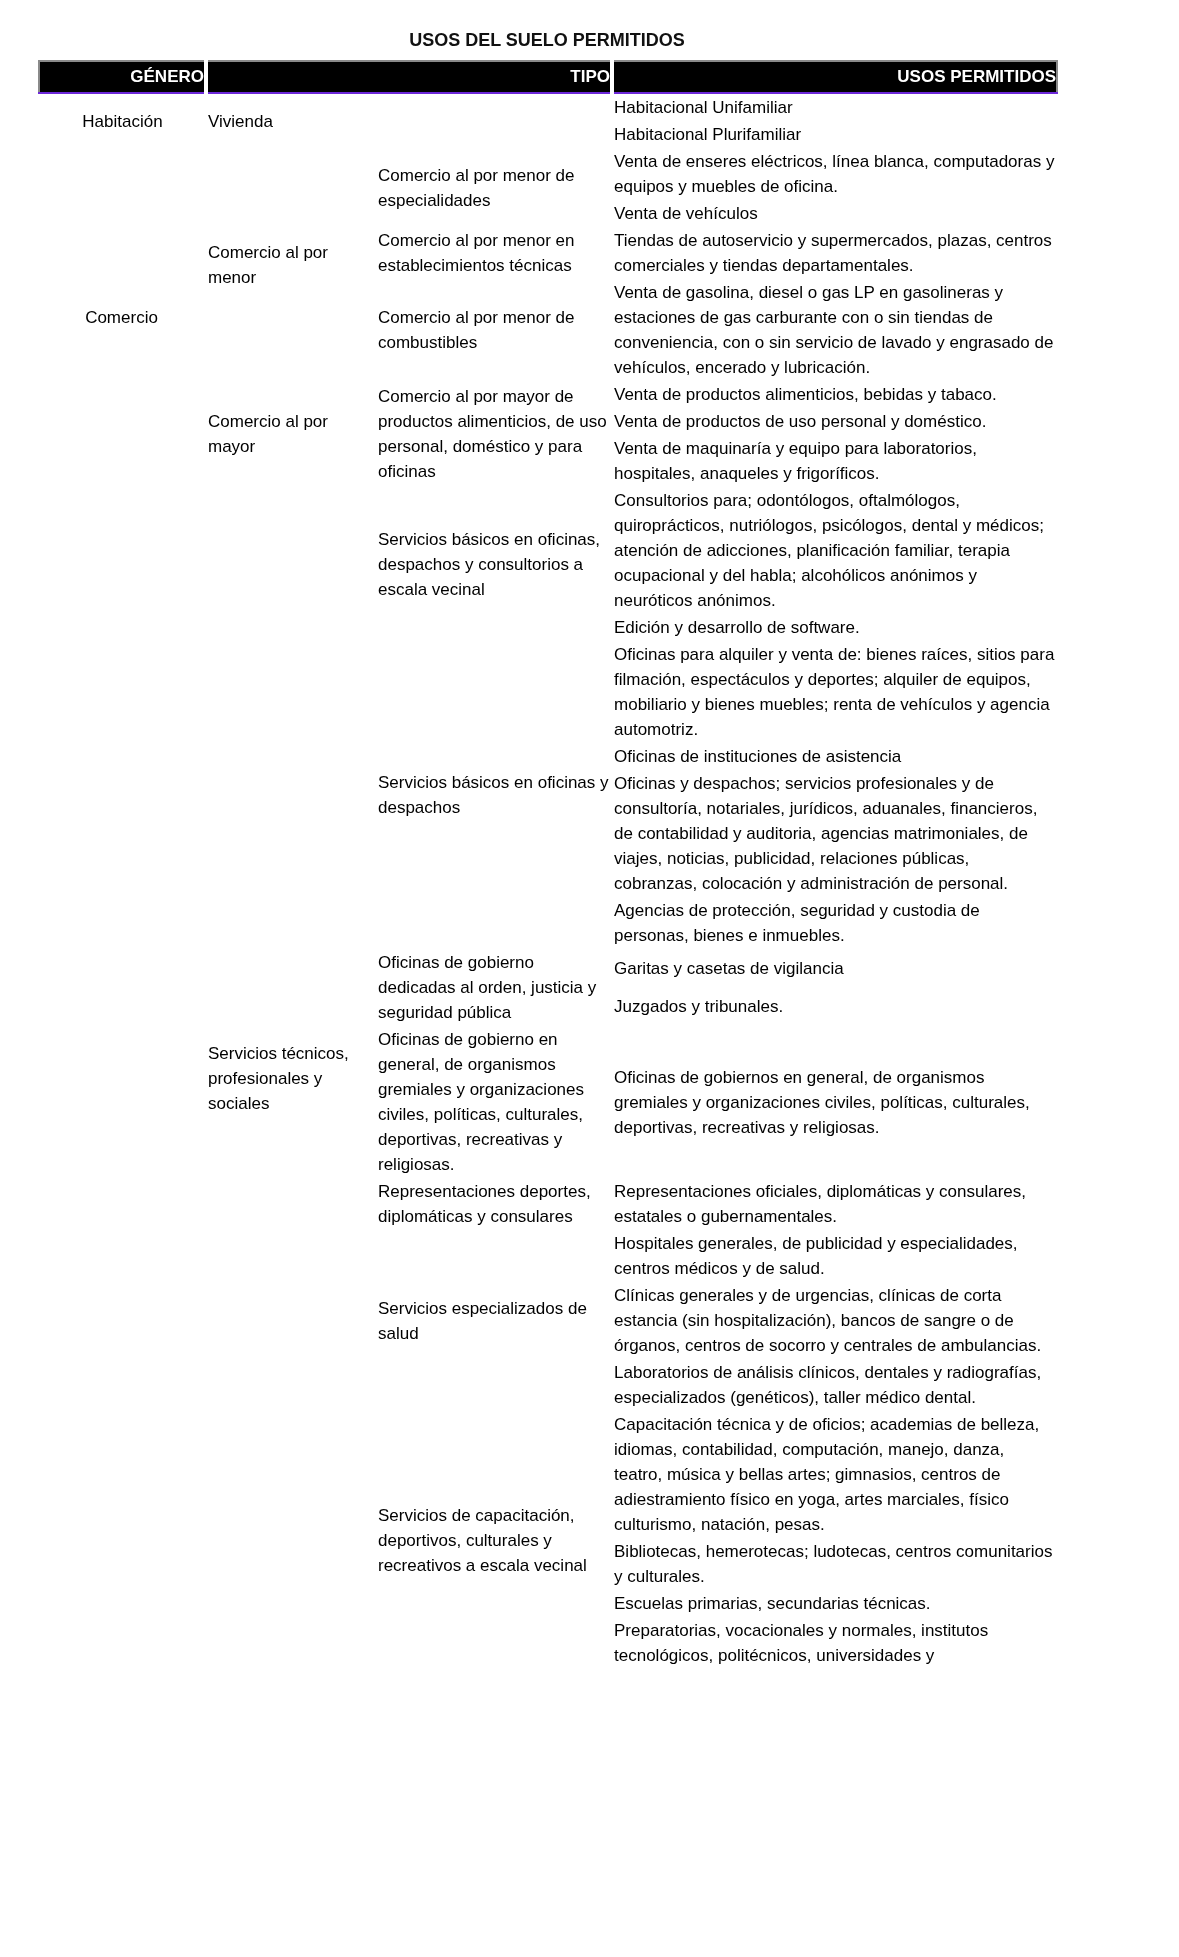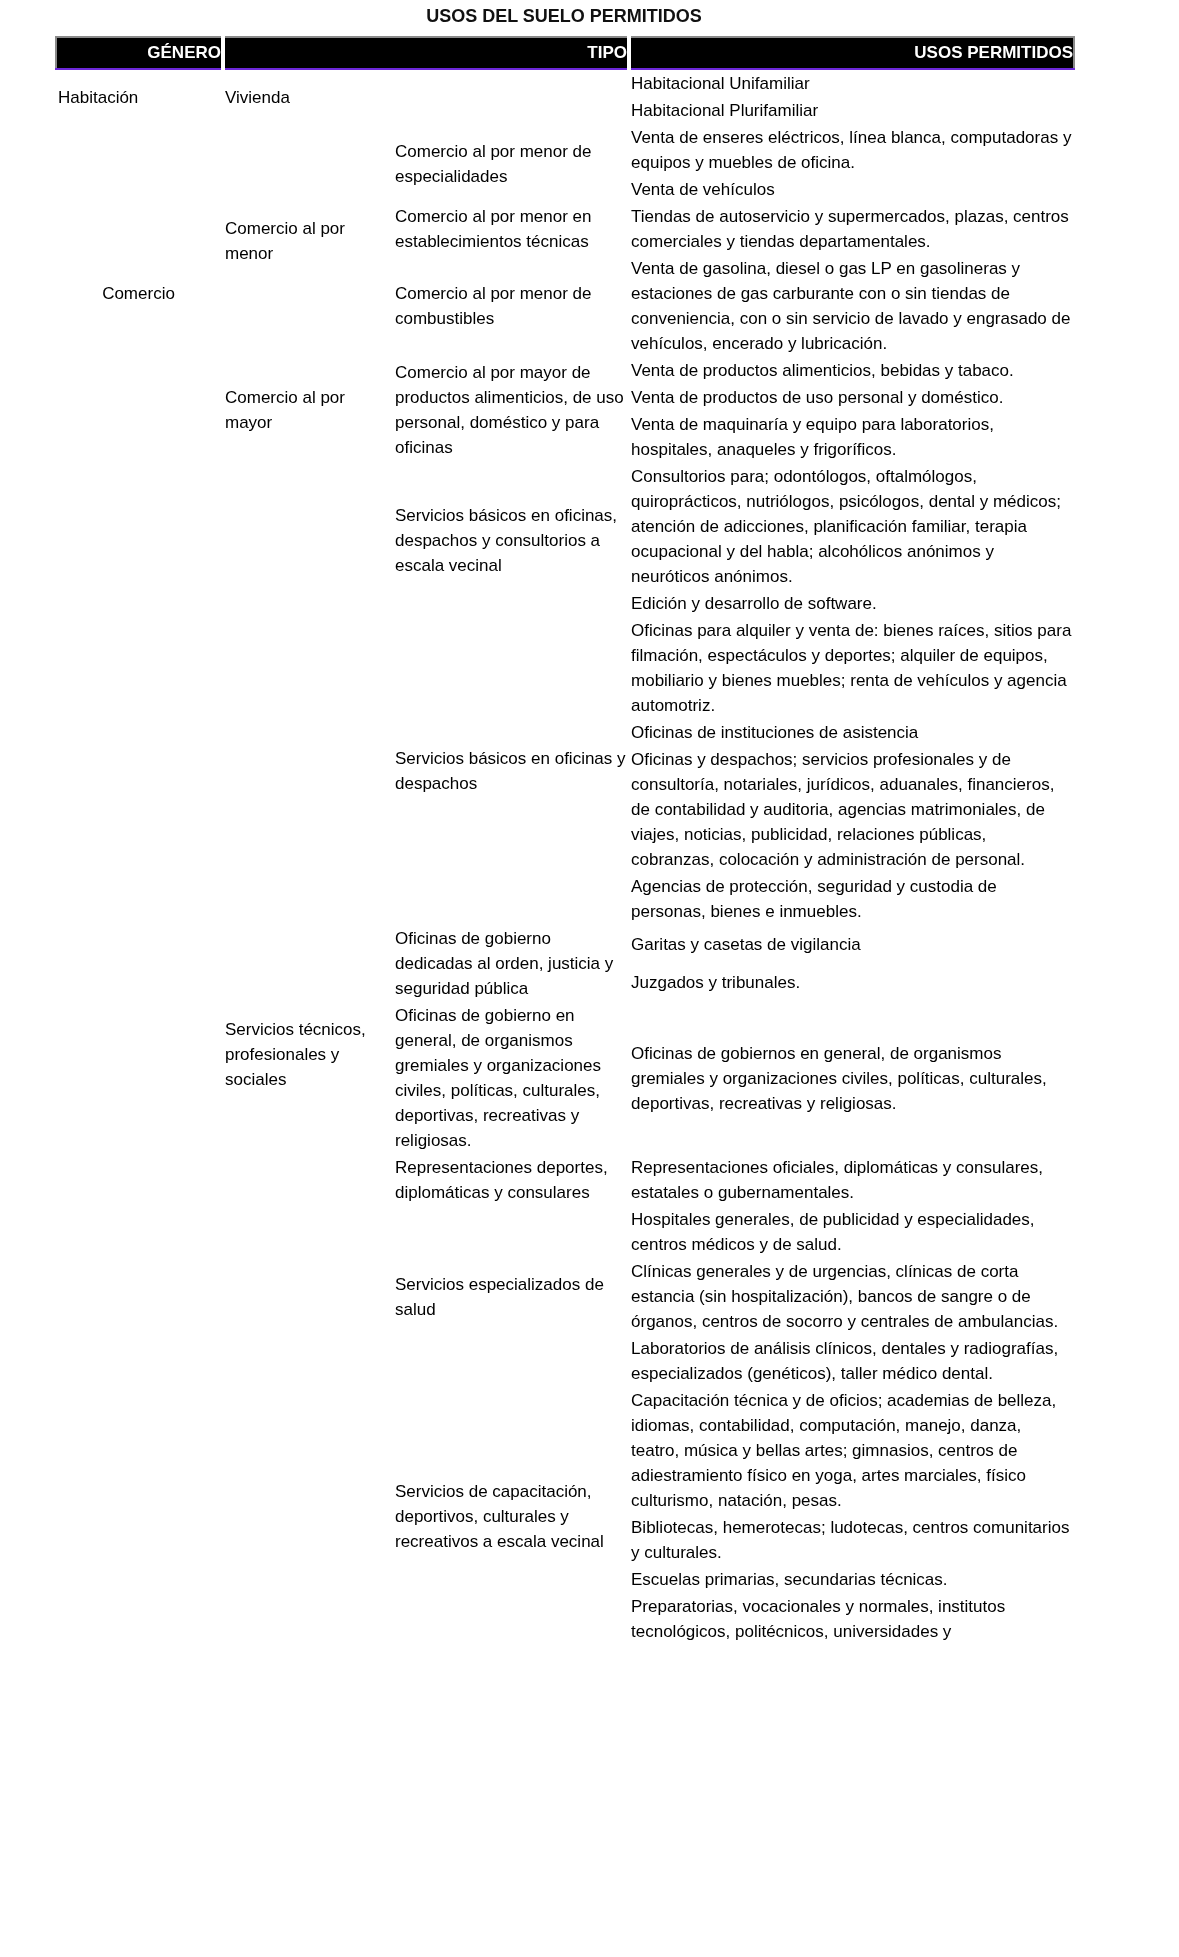--- a/index.html
+++ b/index.html
@@ -2,40 +2,40 @@
 <html><head>
 <meta charset="utf-8">
 <style>
   html,body{margin:0;padding:0;}
   body{
     width:1179px;height:1957px;overflow:hidden;background:#ffffff;
     font-family:"Liberation Sans","DejaVu Sans",sans-serif;
     color:#000;
     -webkit-font-smoothing:antialiased;
   }
-  .doc{margin-left:55px;width:1018px;padding-top:2px;}
+  .doc{margin-left:38px;width:1018px;padding-top:26px;}
   .titles{text-align:center;font-weight:bold;font-size:18px;color:#111;}
   .title-line{line-height:29px;}
   .subtitle-line{line-height:29px;}
   table.landuse{
     border-collapse:collapse;table-layout:fixed;width:1018px;margin-top:5px;
   }
   table.landuse th{
     background:#000;color:#fff;font-weight:bold;font-size:17px;text-align:right;
     height:30px;padding:0;
     border-top:2px solid #8a8a8a;border-bottom:2px solid #6d28d9;
   }
   th.h-genero{border-left:2px solid #8a8a8a;}
   th.h-tipo{border-left:4px solid #fff;}
   th.h-usos{border-left:4px solid #fff;border-right:2px solid #8a8a8a;}
   table.landuse td{
     vertical-align:middle;line-height:25px;font-size:17px;
     padding:1px 2px;word-wrap:break-word;
   }
-  td.genero-cell{padding-left:2px;}
+  td.genero-cell{padding-left:2px;text-align:center;}
   td.genero-cell.center{text-align:center;padding-left:0;}
   td.tipo1-cell{padding-left:3px;padding-right:10px;}
   td.tipo2-cell{padding-left:1px;padding-right:10px;}
   td.uso-cell{padding-left:7px;padding-right:4px;}
 </style>
 </head>
 <body>
 
 <div class="doc">
   <div class="titles">

